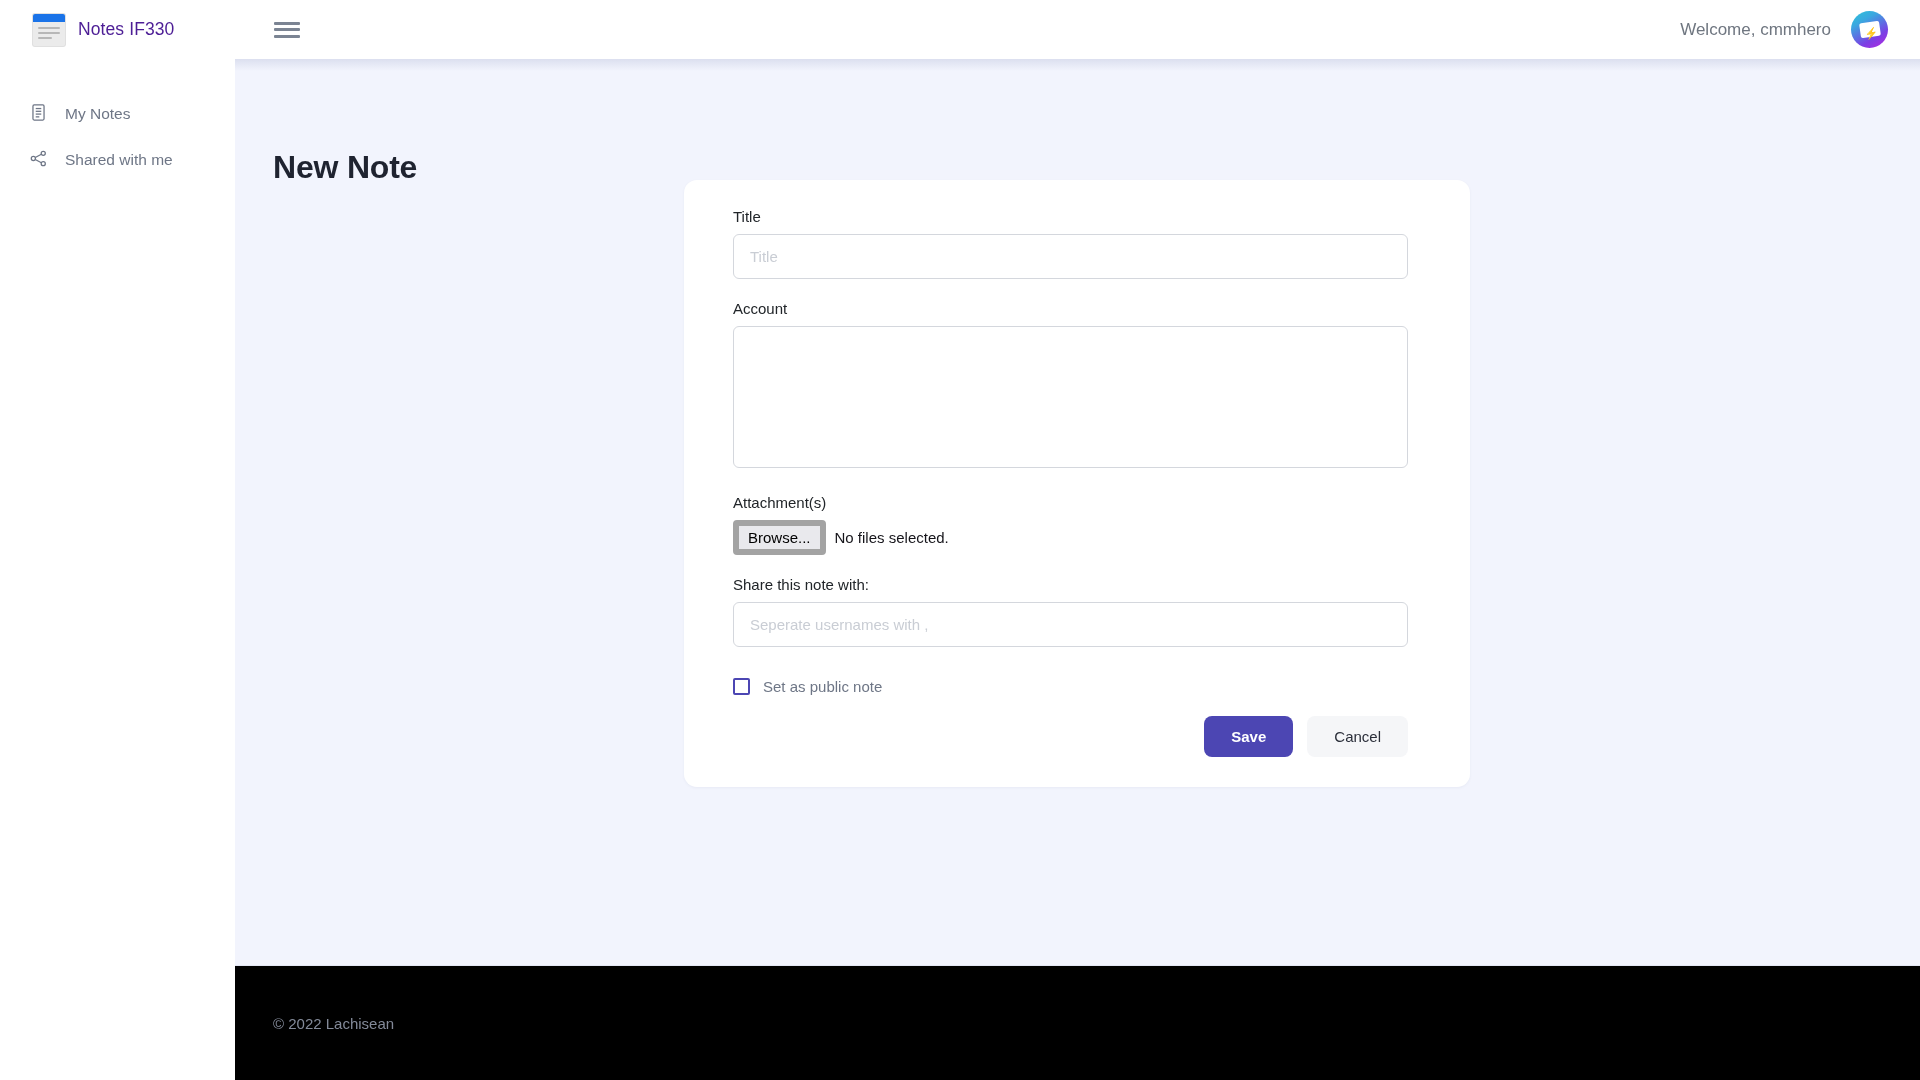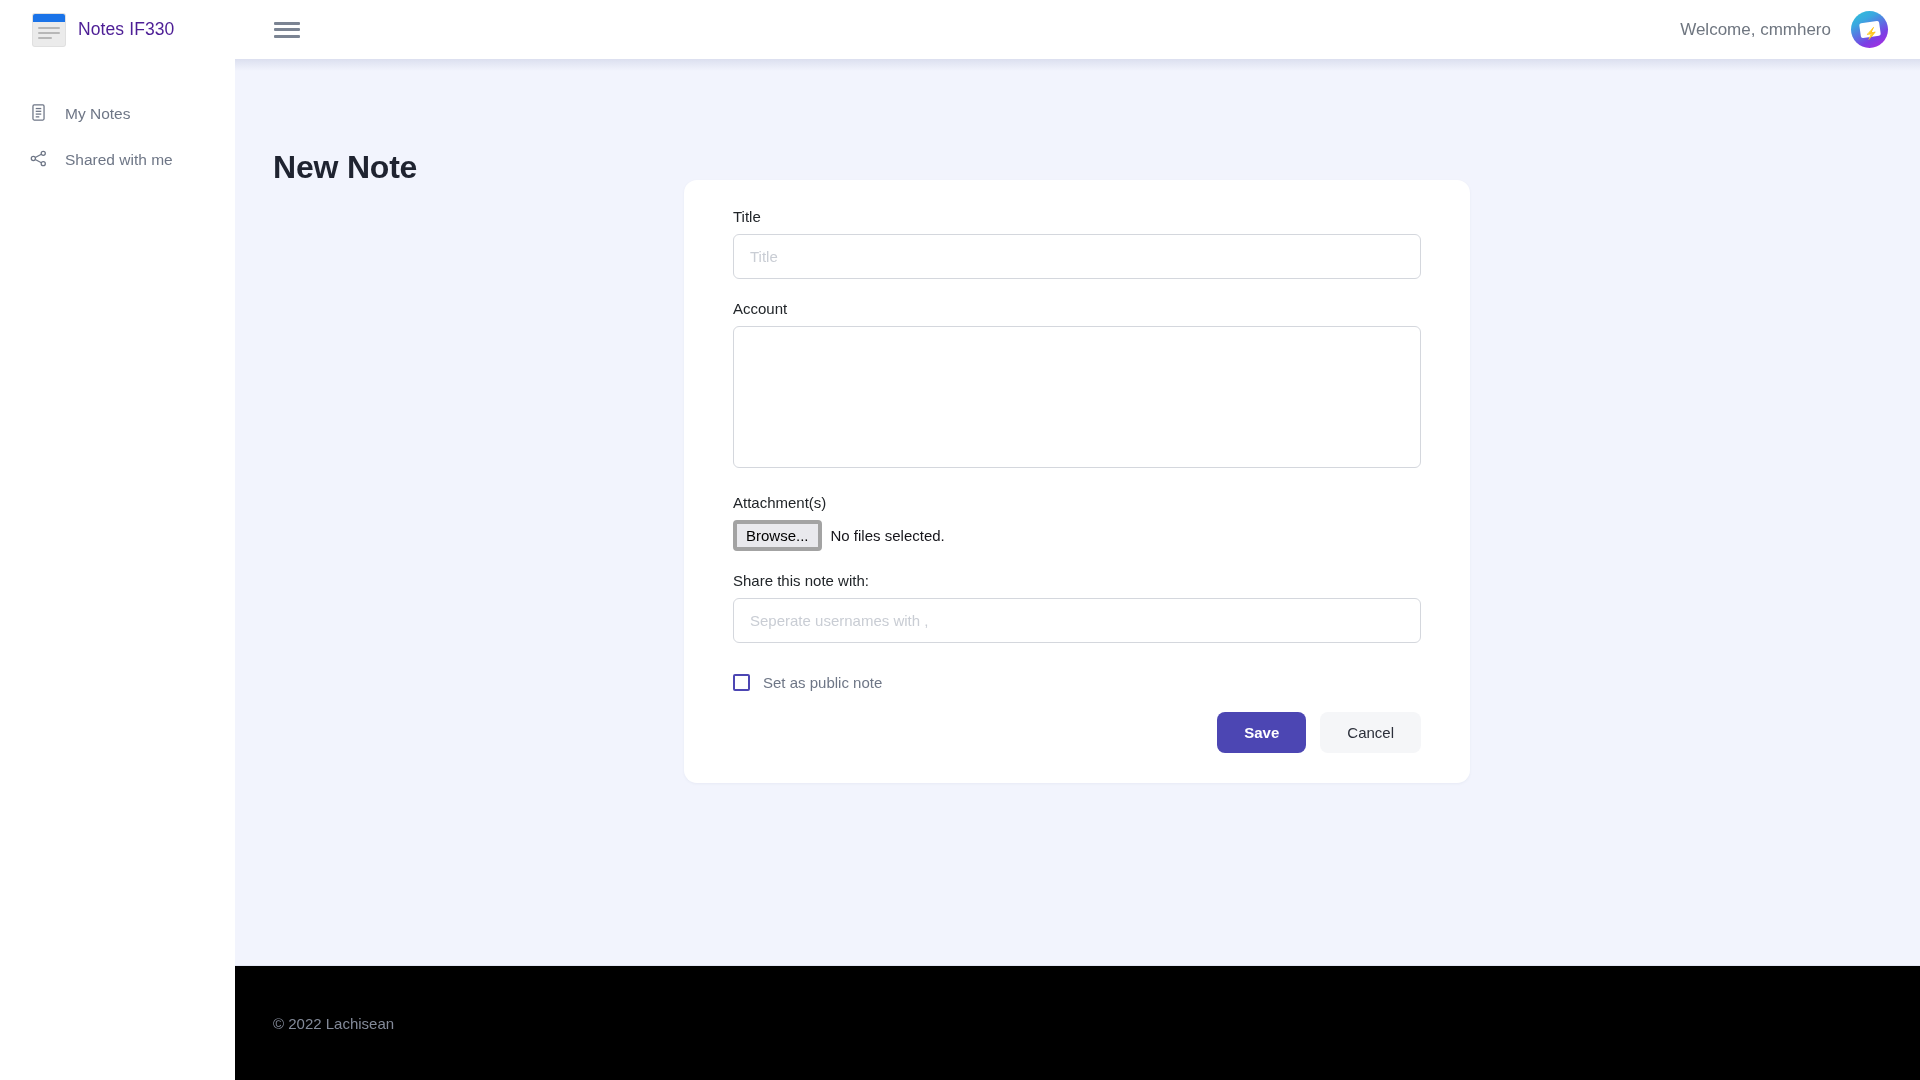--- a/index.html
+++ b/index.html
@@ -145,21 +145,21 @@
     letter-spacing: -.2px;
   }
 
   
   .card {
     position: absolute;
     top: 121px; left: 449px;
     width: 786px;
     background: #ffffff;
     border-radius: 13px;
-    padding: 28px 49px 30px 49px;
+    padding: 28px 62px 30px 49px;
     box-shadow: 0 1px 3px rgba(40,50,90,0.05);
   }
   .field-label {
     font-size: 15px;
     color: #212529;
     margin-bottom: 9px;
     display: block;
   }
   .text-input {
     width: 100%;
@@ -190,21 +190,21 @@
   .group { margin-bottom: 21px; }
   .group-content { margin-bottom: 22px; }
 
   
   .file-row { display: flex; align-items: center; gap: 9px; }
   .browse-btn {
     font-family: "Liberation Sans", sans-serif;
     font-size: 15px;
     color: #000000;
     background: #e9e9ed;
-    border: 4px solid #a3a3a3;
+    border: 6px solid #a3a3a3;
     border-radius: 4px;
     padding: 2px 9px;
     line-height: 19px;
     cursor: pointer;
   }
   .file-status { font-size: 15px; color: #15141a; }
 
   .checkbox-row {
     display: flex;
     align-items: center;

